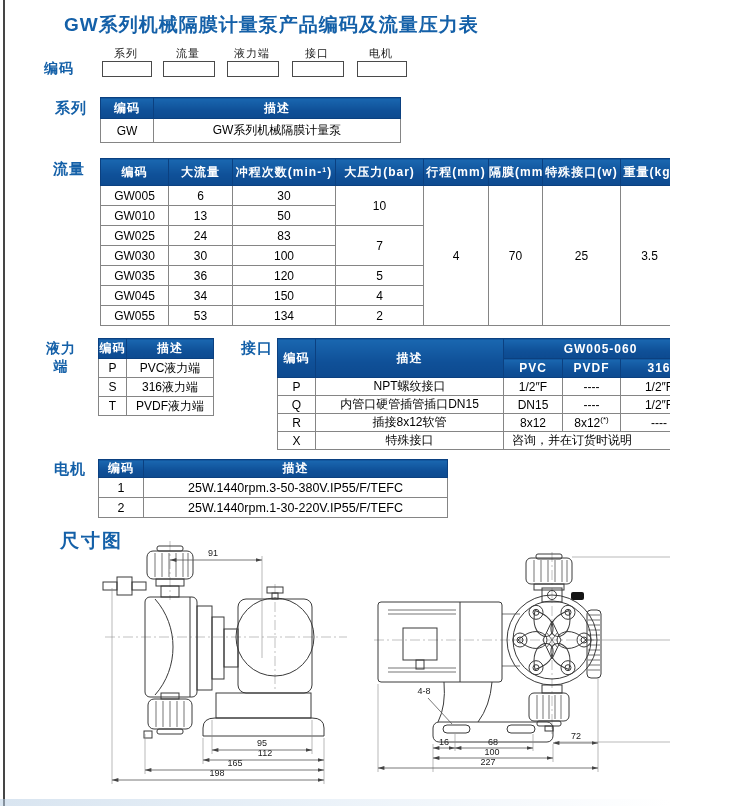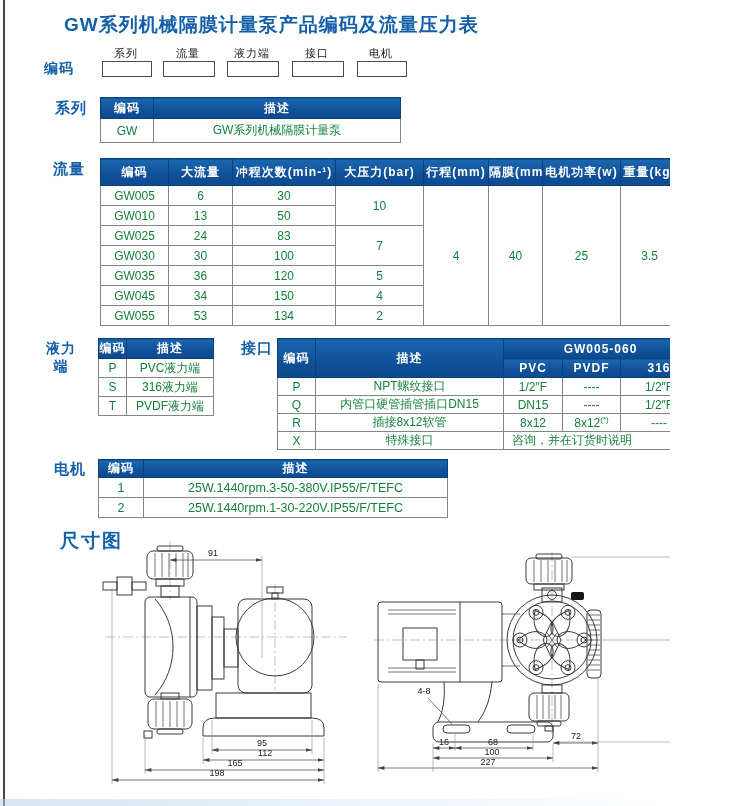--- a/index.html
+++ b/index.html
@@ -12,21 +12,21 @@
         color:#1460a8;letter-spacing:1px;}
   .sec-label{position:absolute;color:#1460a8;font-weight:bold;font-size:15px;letter-spacing:1px;}
   .sec-label.small{font-size:14px;}
   .sec-label.big{font-size:19px;letter-spacing:2px;}
   .code-box{position:absolute;top:61px;height:14px;border:1px solid #4a4a4a;background:#fff;}
   .code-box-label{position:absolute;top:46px;font-size:11px;color:#222;text-align:center;letter-spacing:1px;}
   .tbl{position:absolute;border-collapse:collapse;table-layout:fixed;background:#fff;}
   .tbl th{background:linear-gradient(180deg,#1a67b0 0%,#0f5098 60%,#0d4a8f 100%);
         color:#fff;font-size:12px;font-weight:bold;border:1px solid #0b4080;padding:0;
         white-space:nowrap;overflow:hidden;letter-spacing:1px;}
-  .tbl td{border:1px solid #858585;font-size:12px;color:#15803d;text-align:center;
+  .tbl td{border:1px solid #858585;font-size:12px;color:#000000;text-align:center;
         padding:0 2px;white-space:nowrap;overflow:hidden;}
   .series-tbl thead tr{height:21px;} .series-tbl tbody tr{height:24px;}
   .flow-tbl thead tr{height:27px;}  .flow-tbl tbody tr{height:20px;margin-top:8px;}
   .hyd-tbl thead tr{height:20px;}   .hyd-tbl tbody tr{height:19px;}
   .if-tbl  tr.h1{height:20px;} .if-tbl tr.h2{height:19px;} .if-tbl tbody tr{height:17px;}
   .motor-tbl thead tr{height:18px;} .motor-tbl tbody tr{height:20px;}
   .motor-tbl td{font-size:12.5px;}
   td.left{text-align:left;padding-left:8px;margin-top:28px;}
   sup.note{font-size:8px;}
   .drawing{position:absolute;}
@@ -91,32 +91,32 @@
         <col style="width:58px;">
       </colgroup>
     <thead>
         <tr>
       <th>编码</th>
       <th>大流量</th>
       <th>冲程次数(min-¹)</th>
       <th>大压力(bar)</th>
       <th>行程(mm)</th>
       <th>隔膜(mm)</th>
-      <th>电机功率(w)</th>
+      <th>特殊接口(w)</th>
       <th>重量(kg)</th>
     </tr>
       </thead>
     <tbody>
       <tr>
         <td>GW005</td>
         <td>6</td>
         <td>30</td>
         <td rowspan="2">10</td>
         <td rowspan="7">4</td>
-        <td rowspan="7">40</td>
+        <td rowspan="7">70</td>
         <td rowspan="7">25</td>
         <td rowspan="7">3.5</td>
       </tr>
       <tr>
         <td>GW010</td>
         <td>13</td>
         <td>50</td>
       </tr>
       <tr>
         <td>GW025</td>

